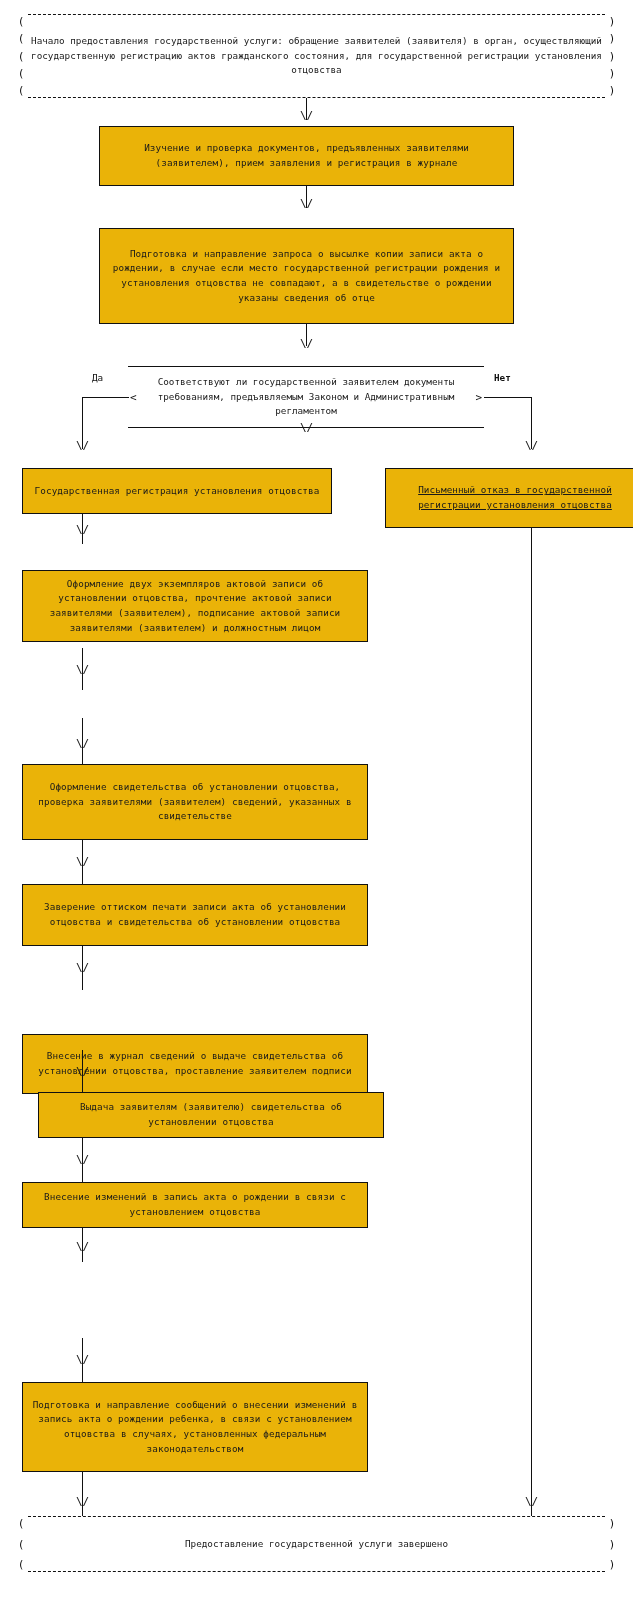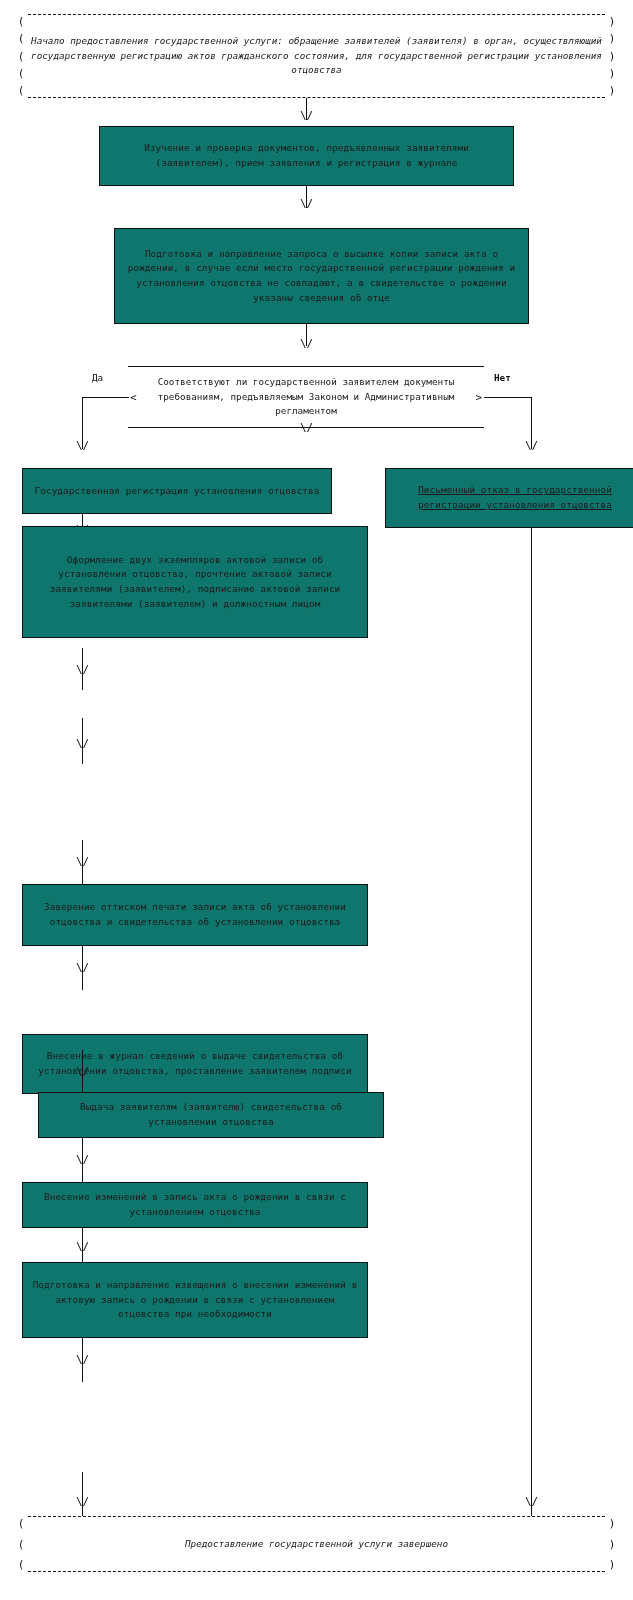--- a/index.html
+++ b/index.html
@@ -17,21 +17,21 @@
     overflow: hidden;
   }
   .canvas {
     position: relative;
     width: 633px;
     height: 1600px;
   }
   .node {
     position: absolute;
     border: 1px solid #111111;
-    background: #0f766e;
+    background: #eab308;
     display: flex;
     align-items: center;
     justify-content: center;
     text-align: center;
     padding: 5px 7px;
     font-size: 9.3px;
     line-height: 14.6px;
     letter-spacing: 0.1px;
     white-space: pre-line;
   }
@@ -50,21 +50,20 @@
     left: 14px;
     right: 14px;
     top: 0;
     bottom: 0;
     display: flex;
     align-items: center;
     justify-content: center;
     text-align: center;
     border-top: 1px dashed #111111;
     border-bottom: 1px dashed #111111;
-    font-style: italic;
   }
   .paren {
     position: absolute;
     top: 0;
     bottom: 0;
     width: 14px;
     display: flex;
     flex-direction: column;
     align-items: center;
     justify-content: space-between;
@@ -143,21 +142,21 @@
   </div>
 
   <div class="vline" style="left:306px; top:98px; height:22px;"></div>
   <div class="arrow" style="left:300px; top:110px;">\/</div>
 
   <div class="node" style="left:99px; top:126px; width:415px; height:60px;">Изучение и проверка документов, предъявленных заявителями (заявителем), прием заявления и регистрация в журнале</div>
 
   <div class="vline" style="left:306px; top:186px; height:22px;"></div>
   <div class="arrow" style="left:300px; top:198px;">\/</div>
 
-  <div class="node" style="left:99px; top:228px; width:415px; height:96px;margin-left:15px;">Подготовка и направление запроса о высылке копии записи акта о рождении, в случае если место государственной регистрации рождения и установления отцовства не совпадают, а в свидетельстве о рождении указаны сведения об отце</div>
+  <div class="node" style="left:99px; top:228px; width:415px; height:96px;">Подготовка и направление запроса о высылке копии записи акта о рождении, в случае если место государственной регистрации рождения и установления отцовства не совпадают, а в свидетельстве о рождении указаны сведения об отце</div>
 
   <div class="vline" style="left:306px; top:324px; height:22px;"></div>
   <div class="arrow" style="left:300px; top:338px;">\/</div>
 
   <div class="decision" style="left:128px; top:366px; width:356px; height:62px;">
     <span class="lt">&lt;</span>
     <span class="gt">&gt;</span>
     <span>Соответствуют ли государственной заявителем документы требованиям, предъявляемым Законом и Административным регламентом</span>
   </div>
   <div class="arrow" style="left:300px; top:422px;">\/</div>
@@ -172,29 +171,30 @@
   <div class="vline" style="left:531px; top:397px; height:52px;"></div>
   <div class="arrow" style="left:525px; top:440px;">\/</div>
 
   <div class="node" style="left:22px; top:468px; width:310px; height:46px;">Государственная регистрация установления отцовства</div>
 
   <div class="node" style="left:385px; top:468px; width:260px; height:60px;text-decoration:underline;">Письменный отказ в государственной регистрации установления отцовства</div>
 
   <div class="vline" style="left:82px; top:514px; height:30px;"></div>
   <div class="arrow" style="left:76px; top:524px;">\/</div>
 
-  <div class="node" style="left:22px; top:526px; width:346px; height:112px;">Оформление двух экземпляров актовой записи об установлении отцовства, прочтение актовой записи заявителями (заявителем), подписание актовой записи заявителями (заявителем) и должностным лицом</div>
+  <div class="node" style="left:22px; top:570px; width:346px; height:72px;">Оформление двух экземпляров актовой записи об установлении отцовства, прочтение актовой записи заявителями (заявителем), подписание актовой записи заявителями (заявителем) и должностным лицом</div>
 
   <div class="vline" style="left:82px; top:648px; height:42px;"></div>
   <div class="arrow" style="left:76px; top:664px;">\/</div>
 
 
   <div class="vline" style="left:82px; top:718px; height:46px;"></div>
   <div class="arrow" style="left:76px; top:738px;">\/</div>
 
+  <div class="node" style="left:22px; top:764px; width:346px; height:76px;">Оформление свидетельства об установлении отцовства, проверка заявителями (заявителем) сведений, указанных в свидетельстве</div>
 
   <div class="vline" style="left:82px; top:840px; height:44px;"></div>
   <div class="arrow" style="left:76px; top:856px;">\/</div>
 
   <div class="node" style="left:22px; top:884px; width:346px; height:62px;">Заверение оттиском печати записи акта об установлении отцовства и свидетельства об установлении отцовства</div>
 
   <div class="vline" style="left:82px; top:946px; height:44px;"></div>
   <div class="arrow" style="left:76px; top:962px;">\/</div>
 
   <div class="node" style="left:22px; top:990px; width:346px; height:60px;margin-top:44px;">Внесение в журнал сведений о выдаче свидетельства об установлении отцовства, проставление заявителем подписи</div>
@@ -205,25 +205,25 @@
   <div class="node" style="left:38px; top:1092px; width:346px; height:46px;">Выдача заявителям (заявителю) свидетельства об установлении отцовства</div>
 
   <div class="vline" style="left:82px; top:1138px; height:44px;"></div>
   <div class="arrow" style="left:76px; top:1154px;">\/</div>
 
   <div class="node" style="left:22px; top:1182px; width:346px; height:46px;">Внесение изменений в запись акта о рождении в связи с установлением отцовства</div>
 
   <div class="vline" style="left:82px; top:1228px; height:34px;"></div>
   <div class="arrow" style="left:76px; top:1241px;">\/</div>
 
-  <div class="node" style="left:22px; top:1262px; width:346px; height:76px;">Подготовка и направление извещения о внесении изменений в актовую запись о рождении в связи с установлением отцовства при необходимости</div>
 
   <div class="vline" style="left:82px; top:1338px; height:44px;"></div>
   <div class="arrow" style="left:76px; top:1354px;">\/</div>
 
+  <div class="node" style="left:22px; top:1382px; width:346px; height:90px;">Подготовка и направление сообщений о внесении изменений в запись акта о рождении ребенка, в связи с установлением отцовства в случаях, установленных федеральным законодательством</div>
 
   <div class="vline" style="left:82px; top:1472px; height:44px;"></div>
   <div class="arrow" style="left:76px; top:1496px;">\/</div>
 
   <div class="vline" style="left:531px; top:528px; height:988px;"></div>
   <div class="arrow" style="left:525px; top:1496px;">\/</div>
 
   <div class="terminator" style="left:14px; top:1516px; width:605px; height:56px;">
     <div class="paren left">
       <span>(</span><span>(</span><span>(</span>

